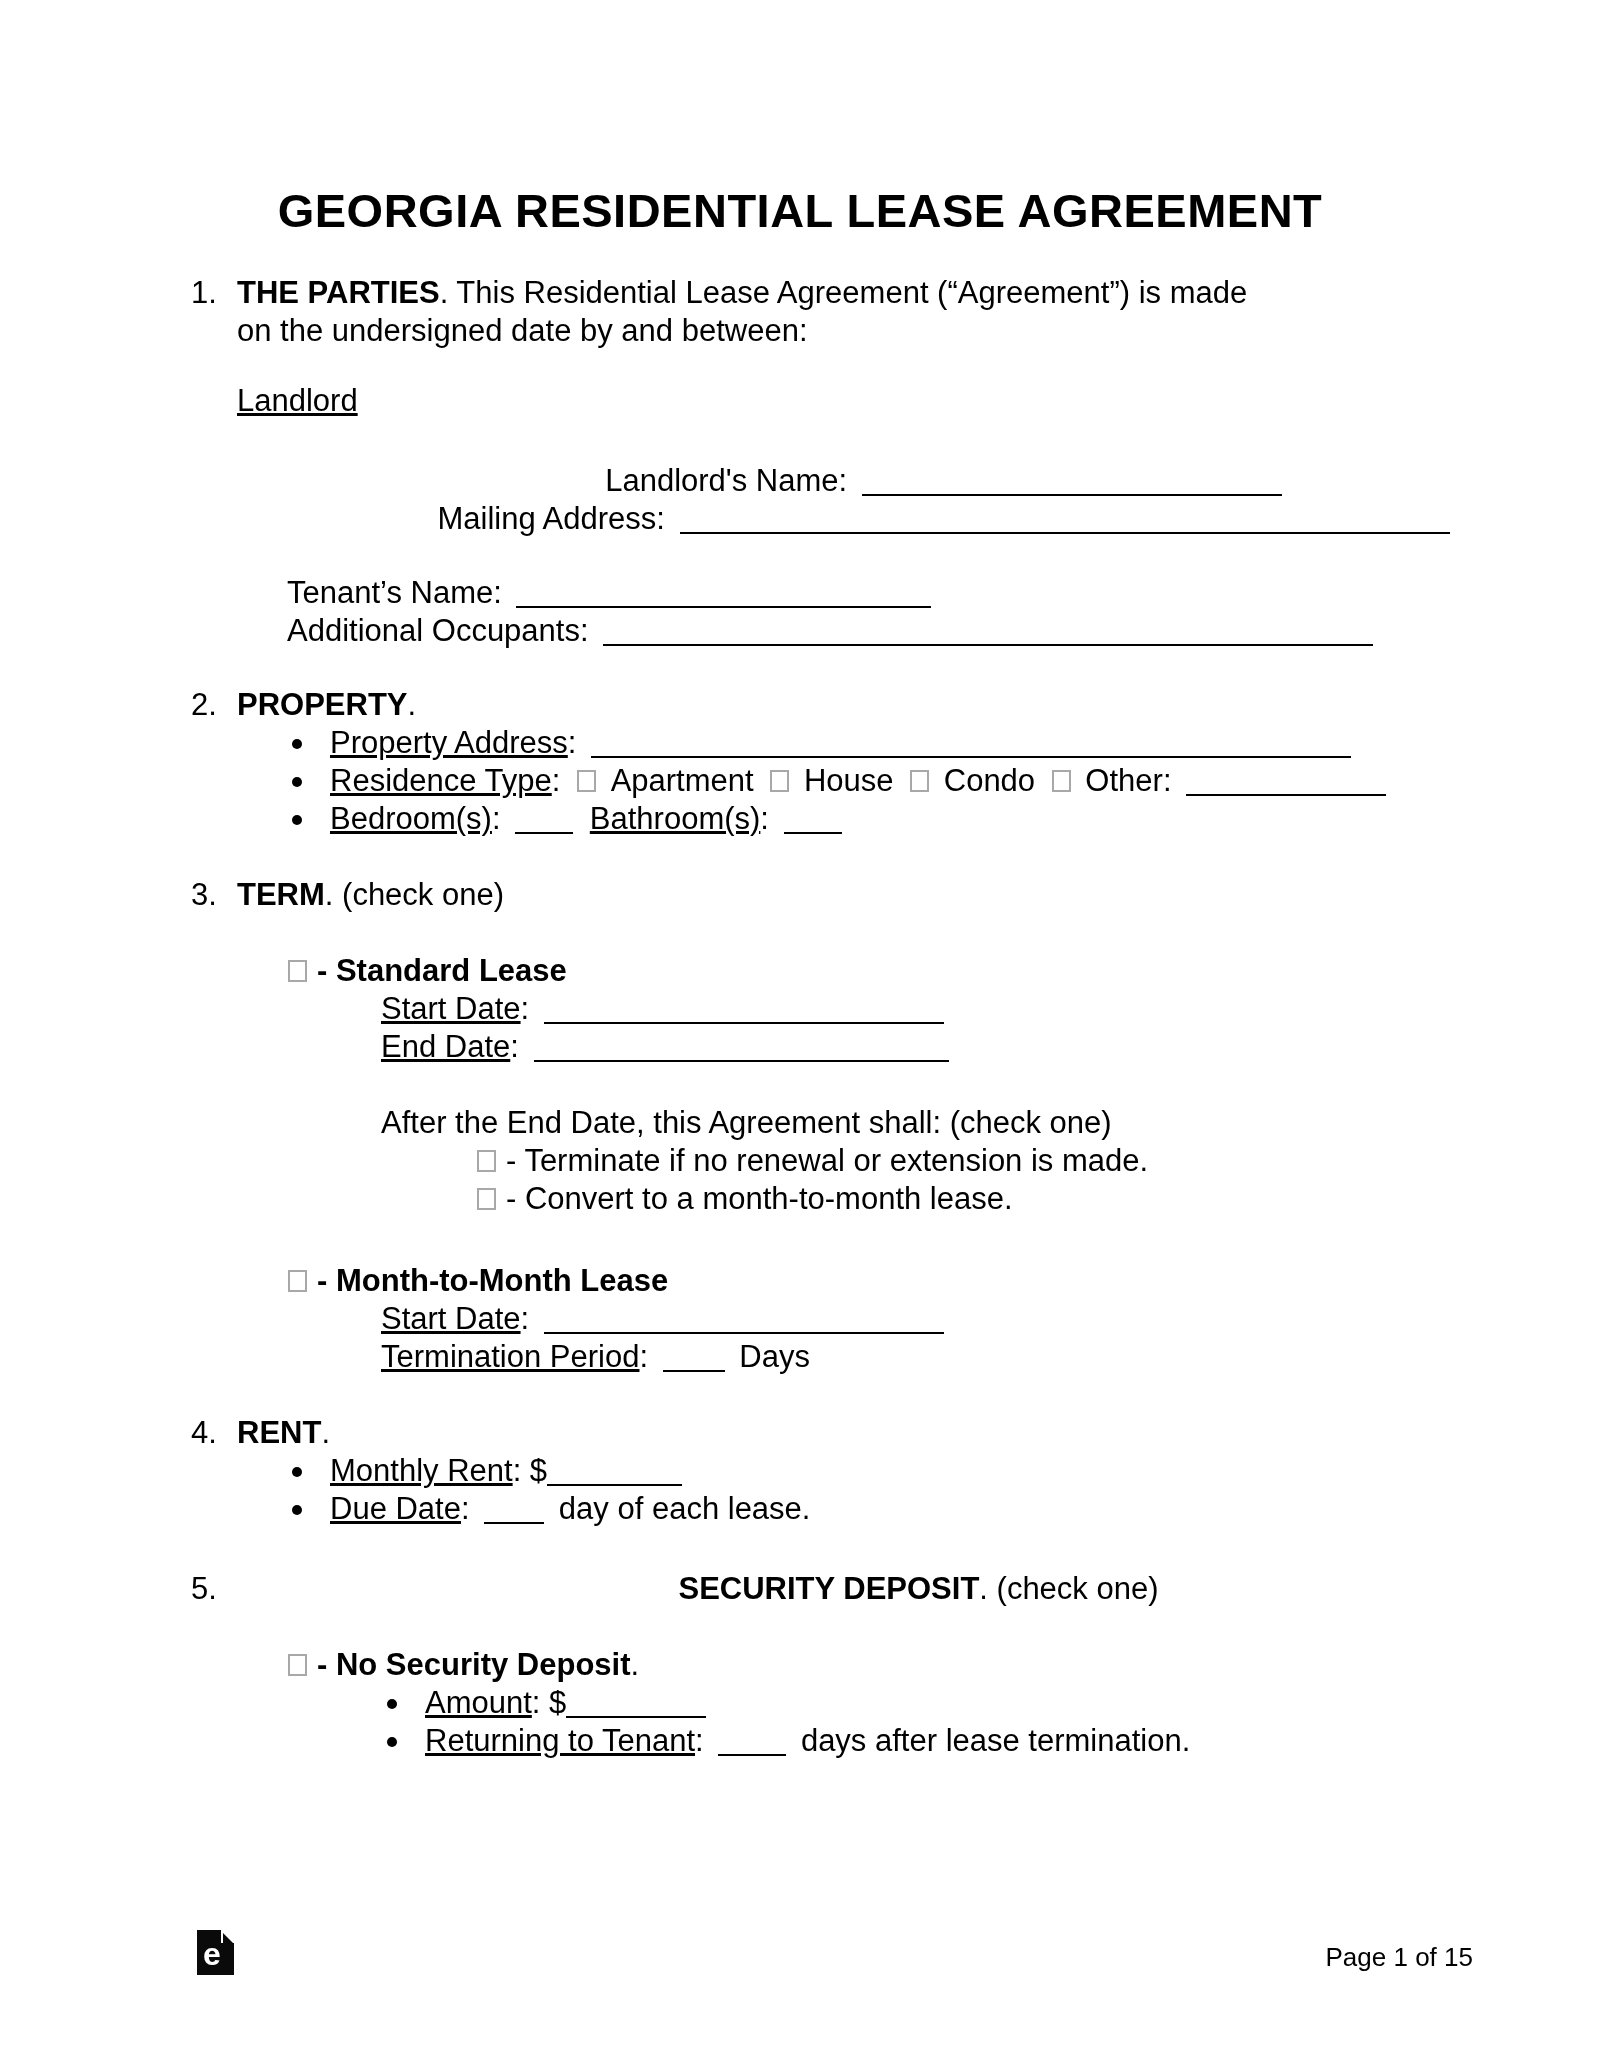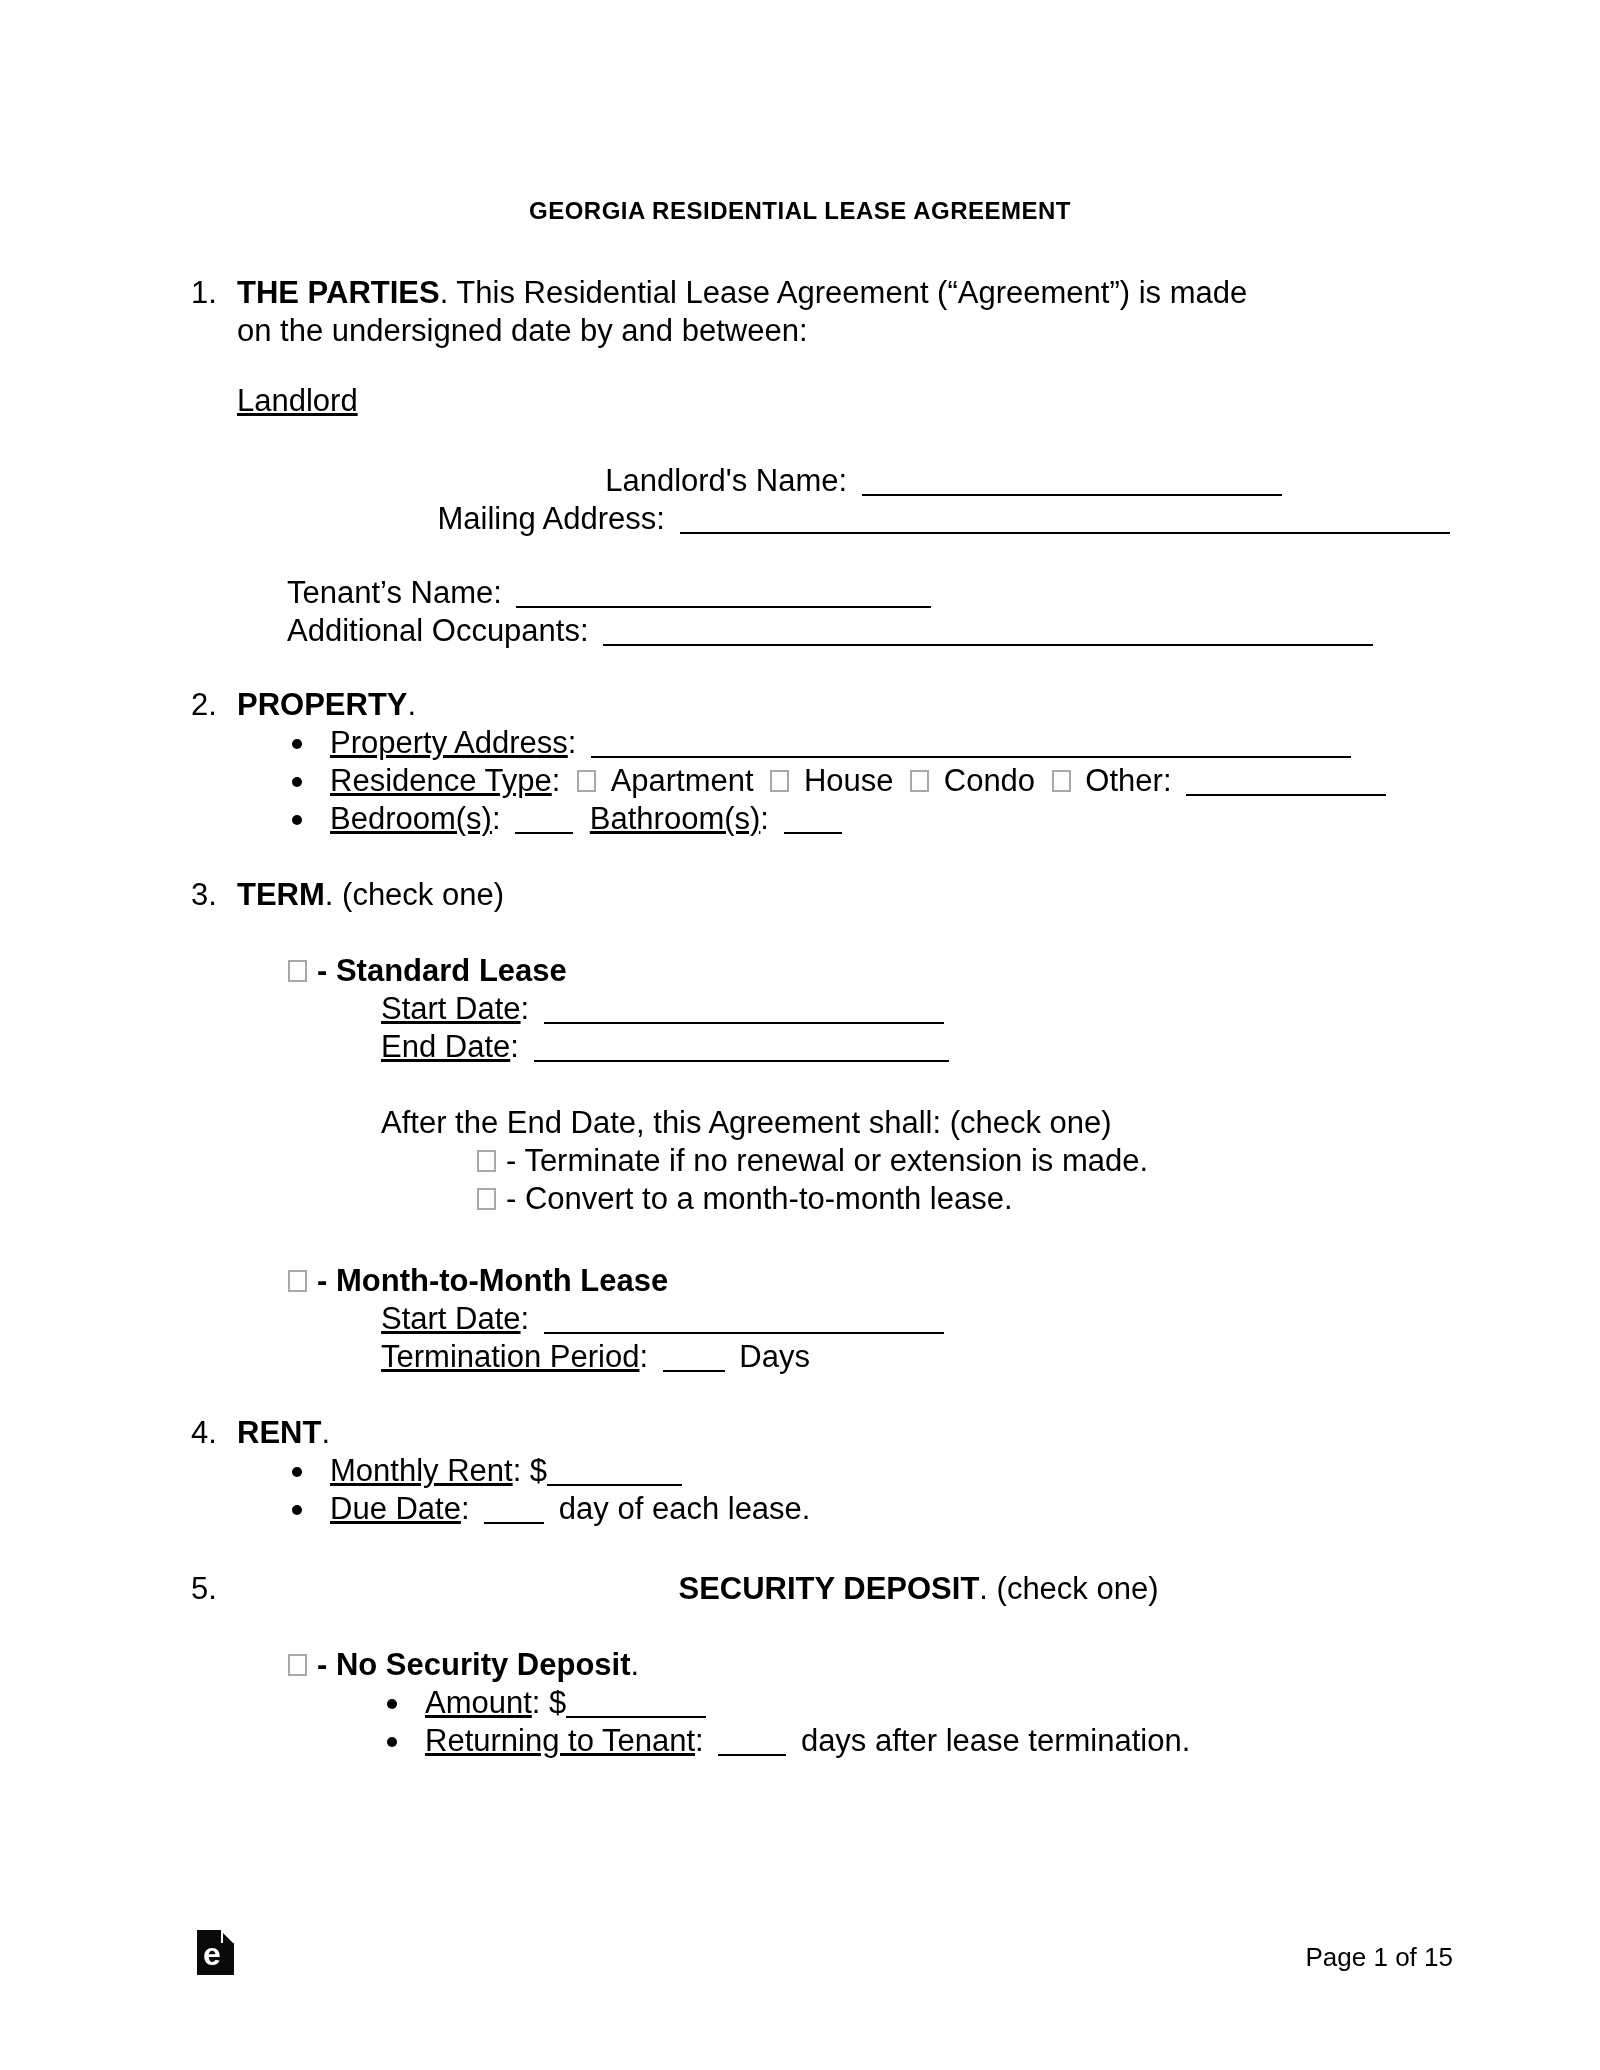--- a/index.html
+++ b/index.html
@@ -7,21 +7,21 @@
     position:relative;
     width:1600px;height:2070px;
     background:#ffffff;color:#000;
     font-family:"Liberation Sans",sans-serif;
     font-size:31px;line-height:38px;
     overflow:hidden;
   }
   .title{
     padding-top:192px;
     text-align:center;
-    font-size:24px;font-weight:bold;
+    font-size:47px;font-weight:bold;
     letter-spacing:0.5px;
   }
   b{font-weight:bold;}
   .u{text-decoration:underline;}
   .num-item{margin-left:237px;position:relative;}
   .num{position:absolute;left:-46px;top:0;}
   .indent1{margin-left:237px;}
   .indent2{margin-left:287px;}
   .indent3{margin-left:381px;}
   .cb1{margin-left:288px;}
@@ -49,21 +49,21 @@
   .mt32{margin-top:32px;}
   .mt34{margin-top:42px;text-align:center;}
   .mt36{margin-top:36px;}
   .mt38{margin-top:38px;}
   .mt44{margin-top:44px;}
   .w-item1{width:1040px;}
   .ml6{margin-left:6px;}
   .ml8{margin-left:8px;}
   .logo{position:absolute;left:197px;top:1930px;width:37px;height:45px;}
   .pagenum{
-    position:absolute;top:1941px;right:147px;
+    position:absolute;top:1941px;right:127px;
     font-size:26px;line-height:32px;
   }
 </style>
 </head>
 <body>
 
 <div class="page">
 
   <div class="title">GEORGIA RESIDENTIAL LEASE AGREEMENT</div>
 

